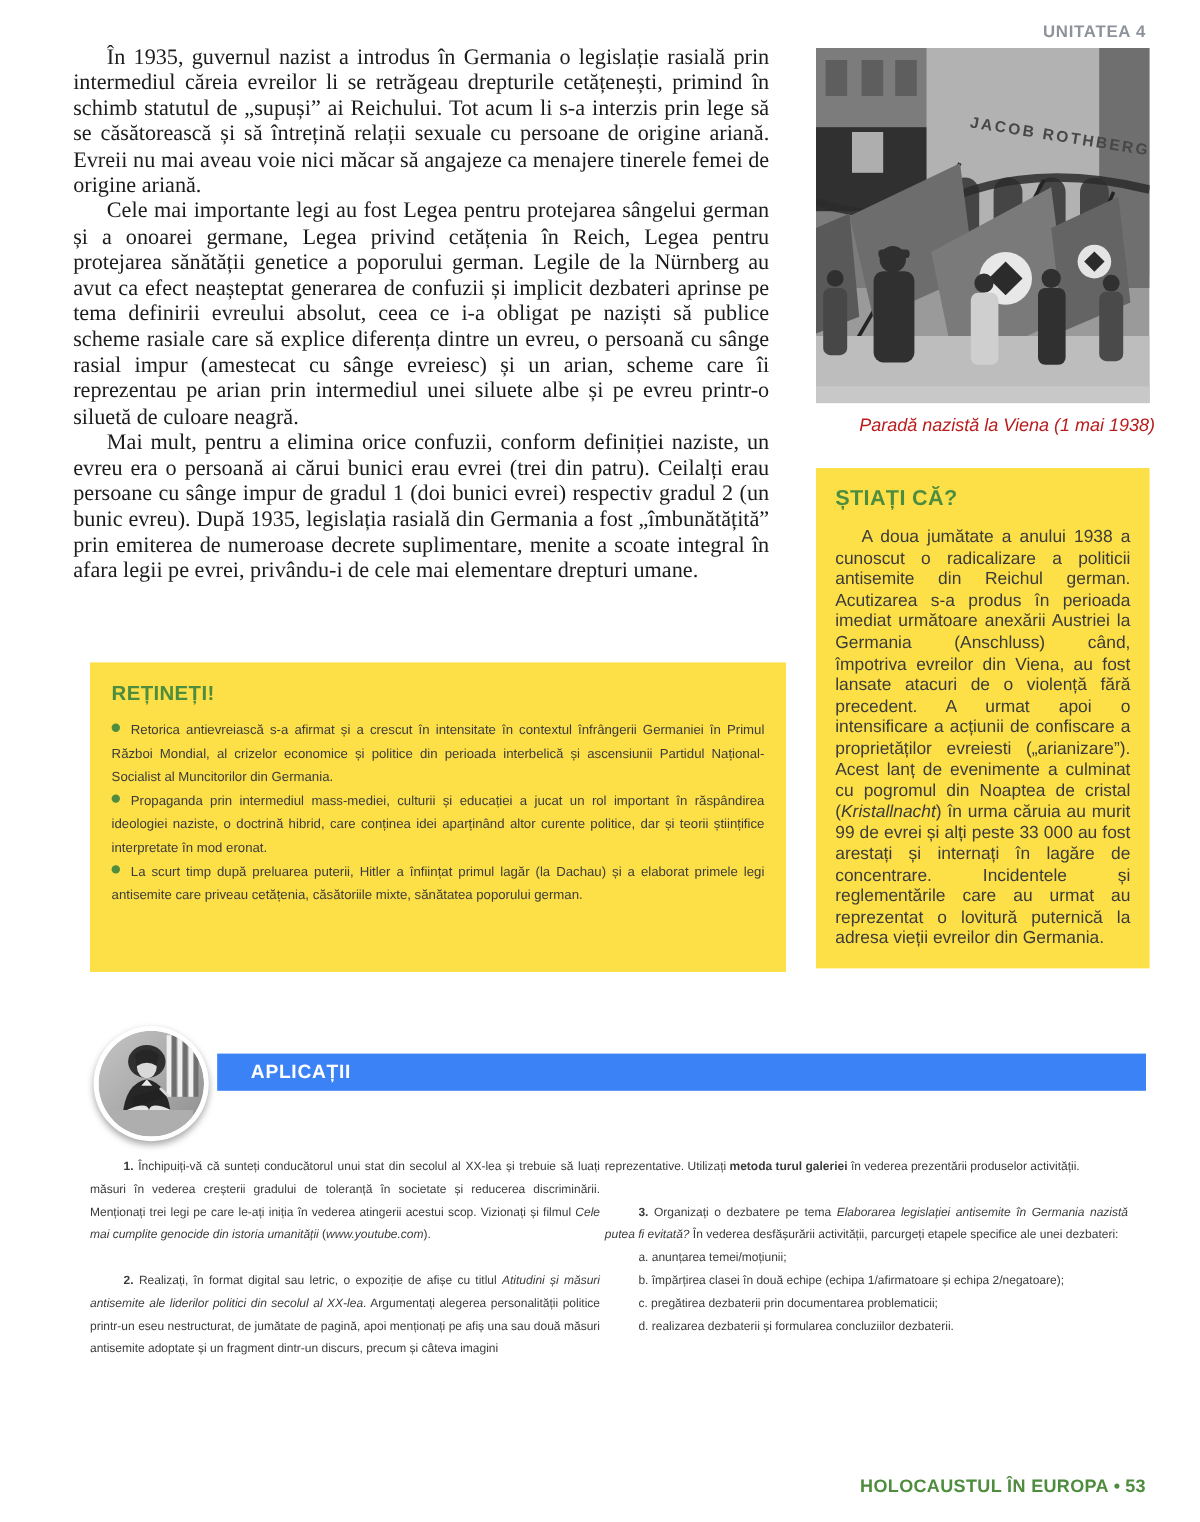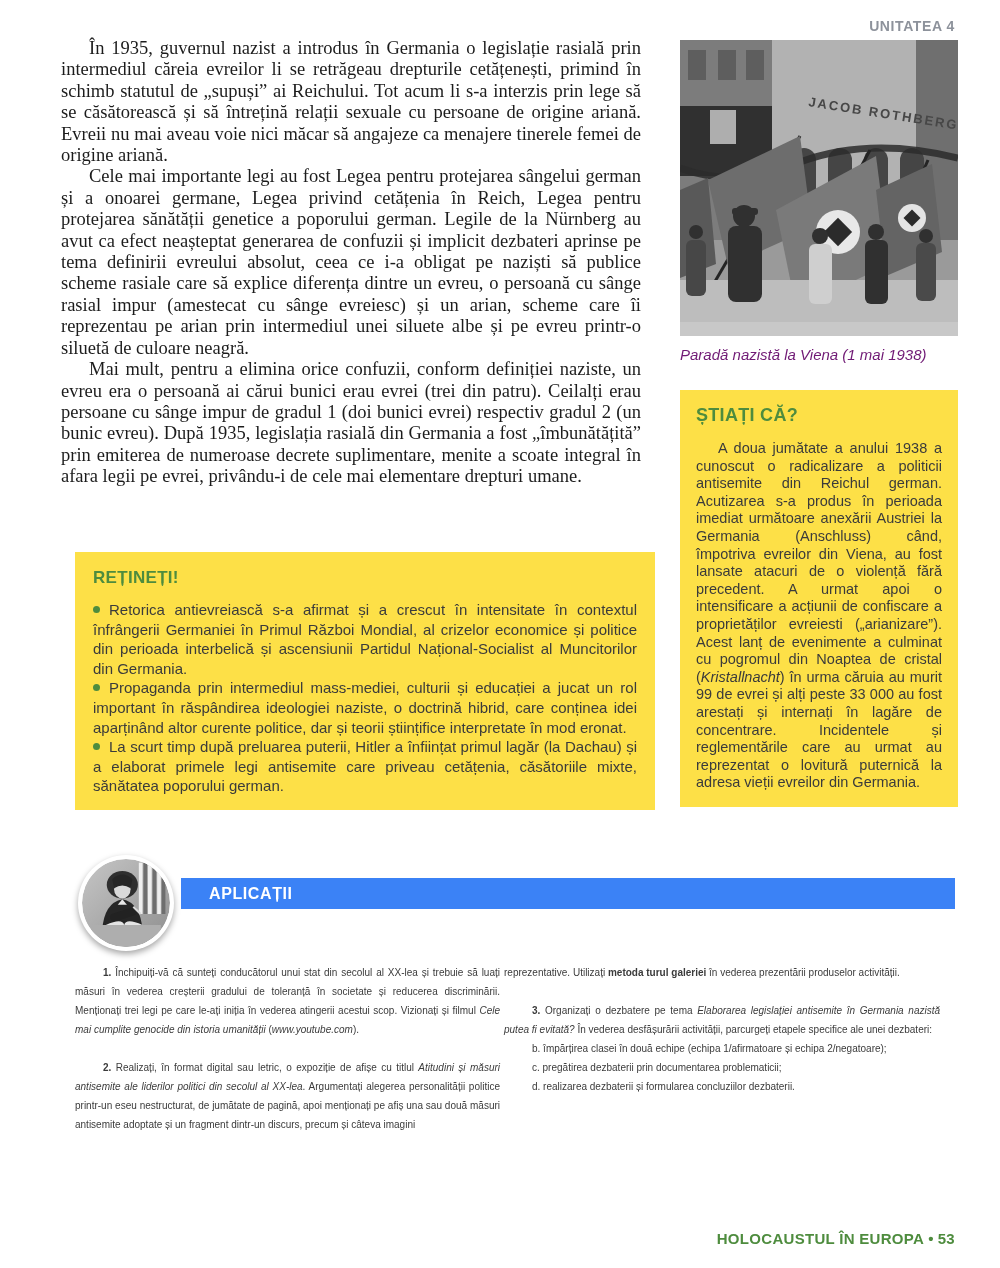--- a/index.html
+++ b/index.html
@@ -13,28 +13,28 @@
   
   .article{position:absolute;left:61px;top:38px;width:580px;
            font-family:"Liberation Serif",serif;font-size:18.5px;line-height:21.4px;
            color:#1c1c1c;text-align:justify;}
   .article p{margin:0;text-indent:28px;}
 
   
   .green-box{background:#fde047;box-sizing:border-box;}
   .box-title{color:#4e8c3e;font-weight:bold;font-size:17px;letter-spacing:.3px;margin:0 0 12px 0;}
   .remember-box{position:absolute;left:75px;top:552px;width:580px;height:258px;padding:16px 18px;}
-  .remember-box .bullet-item{margin:0;font-size:15px;line-height:19.6px;color:#3b3b3b;text-align:justify;}
+  .remember-box .bullet-item{margin:0;font-size:11px;line-height:19.6px;color:#3b3b3b;text-align:justify;}
   .dot{display:inline-block;width:7px;height:7px;border-radius:50%;background:#4e8c3e;
        margin-right:9px;vertical-align:2px;}
 
   
   .photo-wrap{position:absolute;left:680px;top:40px;width:278px;height:296px;}
-  .photo-caption{position:absolute;left:680px;top:346px;width:278px;font-size:15px;
-                 font-style:italic;color:#701a75;}
+  .photo-caption{position:absolute;left:716px;top:346px;width:278px;font-size:15px;
+                 font-style:italic;color:#b91c1c;}
   .didyouknow-box{position:absolute;left:680px;top:390px;width:278px;min-height:410px;padding:15px 16px;}
   .didyouknow-box .box-title{font-size:18px;margin-bottom:14px;}
   .didyouknow-body{margin:0;font-size:14.5px;line-height:17.6px;color:#3b3b3b;
                    text-align:justify;text-indent:22px;}
 
   .italic{font-style:italic;}
   .bold{font-weight:bold;}
 
   
   .anne-circle{position:absolute;left:78px;top:855px;width:88px;height:88px;background:#ffffff;
@@ -178,20 +178,21 @@
   </div>
 
   <div class="exercises">
     <div class="ex-col1">
       <p class="para"><span class="bold">1.</span><span> Închipuiți-vă că sunteți conducătorul unui stat din secolul al XX-lea și trebuie să luați măsuri în vederea creșterii gradului de toleranță în societate și reducerea discriminării. Menționați trei legi pe care le-ați iniția în vederea atingerii acestui scop. Vizionați și filmul </span><span class="italic">Cele mai cumplite genocide din istoria umanității</span><span> (</span><span class="italic">www.youtube.com</span><span>).</span></p>
       <p class="para gap"><span class="bold">2.</span><span> Realizați, în format digital sau letric, o expoziție de afișe cu titlul </span><span class="italic">Atitudini și măsuri antisemite ale liderilor politici din secolul al XX-lea</span><span>. Argumentați alegerea personalității politice printr-un eseu nestructurat, de jumătate de pagină, apoi menționați pe afiș una sau două măsuri antisemite adoptate și un fragment dintr-un discurs, precum și câteva imagini</span></p>
     </div>
     <div class="ex-col2">
       <p><span>reprezentative. Utilizați </span><span class="bold">metoda turul galeriei</span><span> în vederea prezentării produselor activității.</span></p>
       <p class="para gap"><span class="bold">3.</span><span> Organizați o dezbatere pe tema </span><span class="italic">Elaborarea legislației antisemite în Germania nazistă putea fi evitată?</span><span> În vederea desfășurării activității, parcurgeți etapele specifice ale unei dezbateri:</span></p>
+      <p class="para">a. anunțarea temei/moțiunii;</p>
       <p class="para">b. împărțirea clasei în două echipe (echipa 1/afirmatoare și echipa 2/negatoare);</p>
       <p class="para">c. pregătirea dezbaterii prin documentarea problematicii;</p>
       <p class="para">d. realizarea dezbaterii și formularea concluziilor dezbaterii.</p>
     </div>
   </div>
 
   <div class="footer">
     <span>HOLOCAUSTUL ÎN EUROPA</span><span>•</span><span>53</span>
   </div>
 

